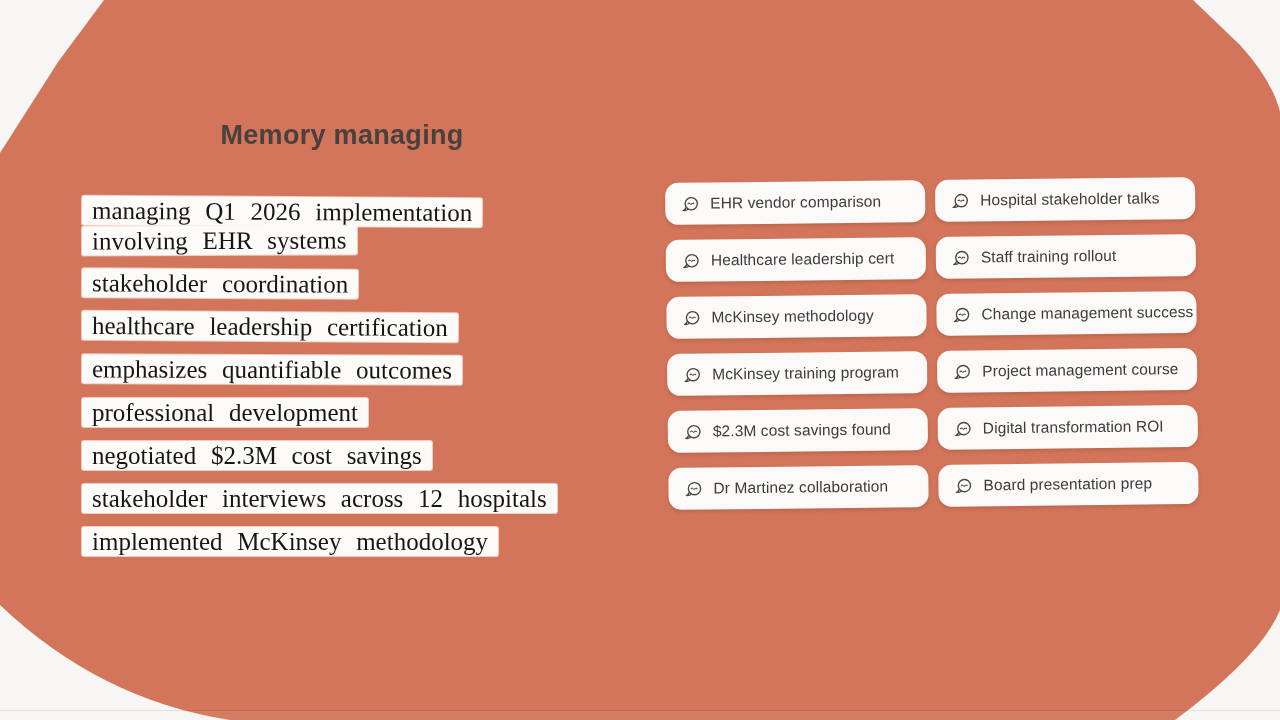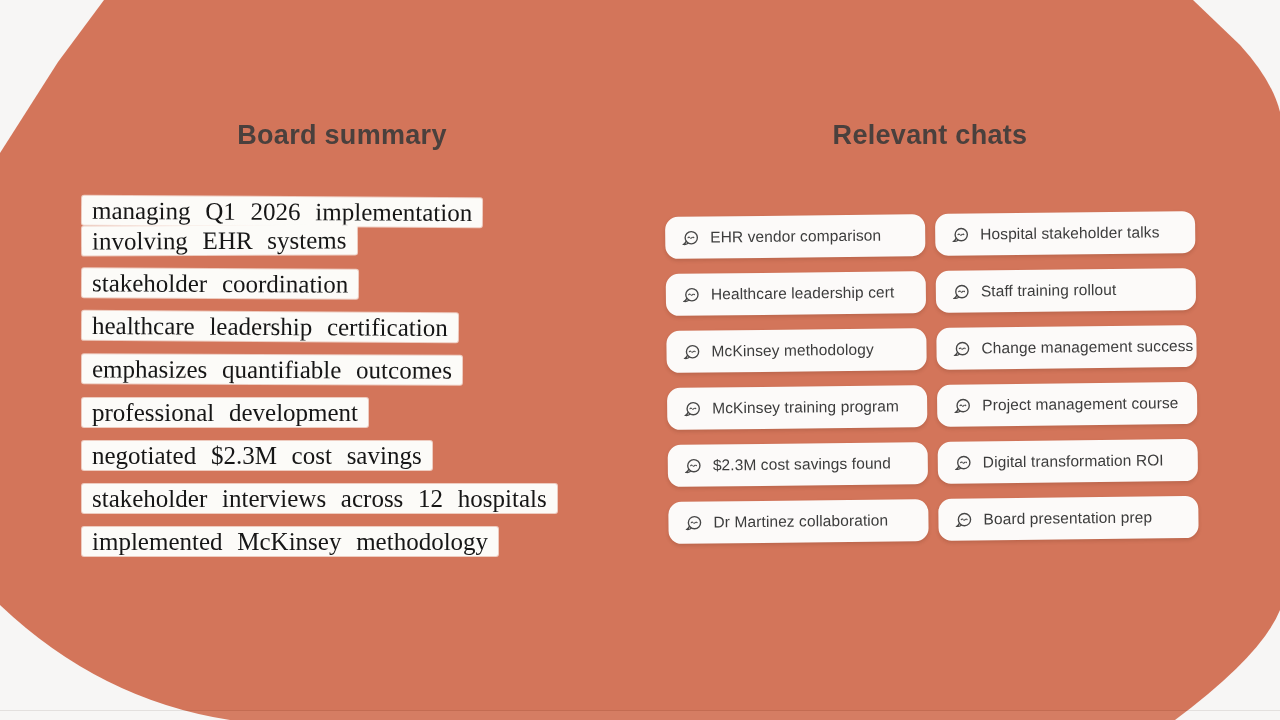--- a/index.html
+++ b/index.html
@@ -78,21 +78,21 @@
 <div class="stage">
 
   <svg class="blob-svg" viewBox="0 0 1280 720" preserveAspectRatio="none">
     <path fill="#d3755a" d="M104 0 H1193 L1240 45 Q1272 80 1280 112 V610 Q1262 655 1175 720 H230 Q100 700 0 605 V153 L58 62 Z"></path>
   </svg>
 
   <div class="bottom-line"></div>
   <div class="bottom-strip"></div>
 
   <section class="memory">
-    <h2 class="col-title">Board summary</h2>
+    <h2 class="col-title">Memory managing</h2>
     <div class="mem-lines">
       <span class="mline tight">managing Q1 2026 implementation</span>
       <span class="mem-break"></span>
       <span class="mline">involving EHR systems</span>
       <span class="mem-break"></span>
       <span class="mline">stakeholder coordination</span>
       <span class="mem-break"></span>
       <span class="mline">healthcare leadership certification</span>
       <span class="mem-break"></span>
       <span class="mline">emphasizes quantifiable outcomes</span>
@@ -101,21 +101,20 @@
       <span class="mem-break"></span>
       <span class="mline">negotiated $2.3M cost savings</span>
       <span class="mem-break"></span>
       <span class="mline">stakeholder interviews across 12 hospitals</span>
       <span class="mem-break"></span>
       <span class="mline">implemented McKinsey methodology</span>
     </div>
   </section>
 
   <section class="chats">
-    <h2 class="col-title">Relevant chats</h2>
 
     <div class="chat-grid">
 
       <div class="pill">
         <span class="cicon">
           <svg width="17" height="17" viewBox="0 0 20 20" fill="none" stroke="currentColor" stroke-width="1.6" stroke-linecap="round">
             <circle cx="10.6" cy="9.4" r="7.2"></circle>
             <path d="M4.6 13.6 C4 15.2 3 16.4 1.6 17.2 C3.4 17.5 5 17.1 6.3 16.2"></path>
             <path d="M6.8 9.4 c.7 -.9 1.6 -.9 2.3 0 .7 .9 1.6 .9 2.3 0 .7 -.9 1.6 -.9 2.3 0" stroke-width="1.3" stroke-dasharray="2.2 1.4"></path>
           </svg>

